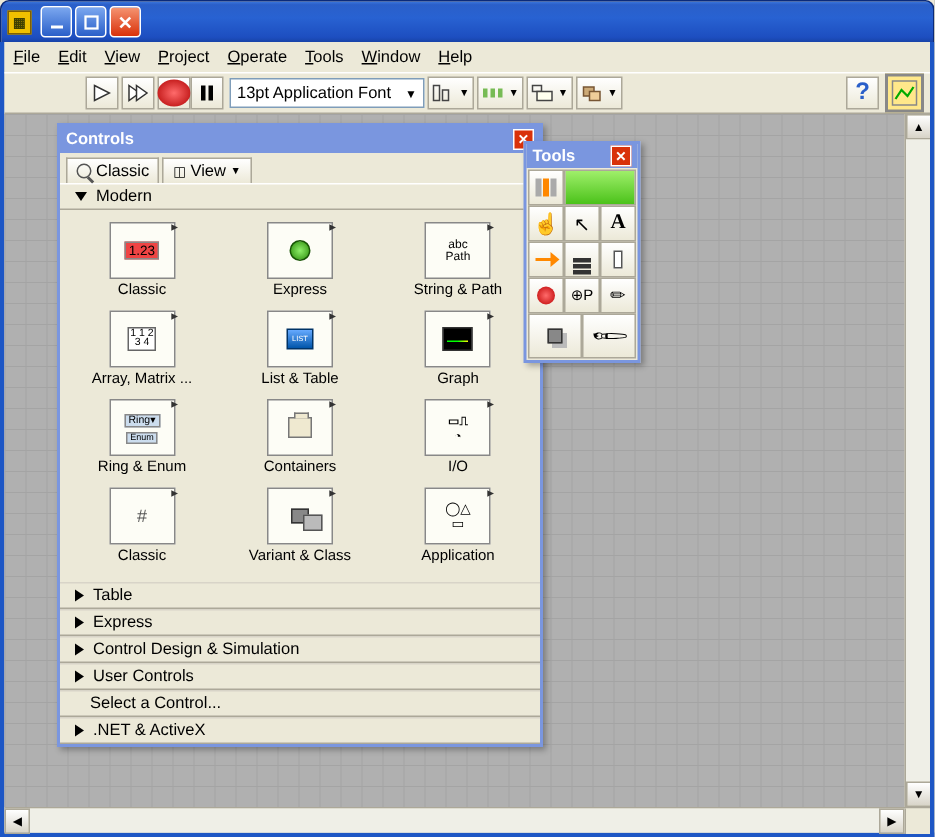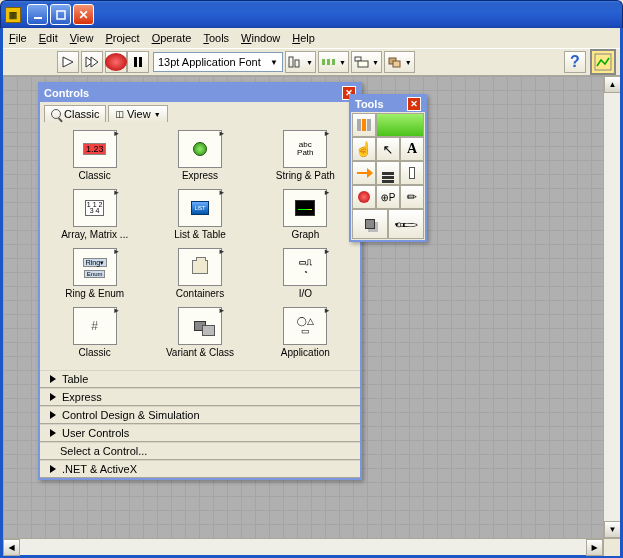--- a/index.html
+++ b/index.html
@@ -279,20 +279,24 @@
           <span class="magnify"></span>
           <span>Classic</span>
         </div>
         <div class="ptab">
           <span style="font-size:9px;">◫</span>
           <span>View</span>
           <span class="dd">▼</span>
         </div>
       </div>
 
+      <div class="cat-header">
+        <span class="tri down"></span>
+        <span>Modern</span>
+      </div>
 
       <div class="grid-body">
         <div class="grid-row">
           <div class="cell"><div class="ico">
                 <span class="g-num">1.23</span>
                 <span class="arr">▸</span>
               </div><span>Classic</span></div>
           <div class="cell"><div class="ico">
                 <span class="g-bool"></span>
                 <span class="arr">▸</span>

